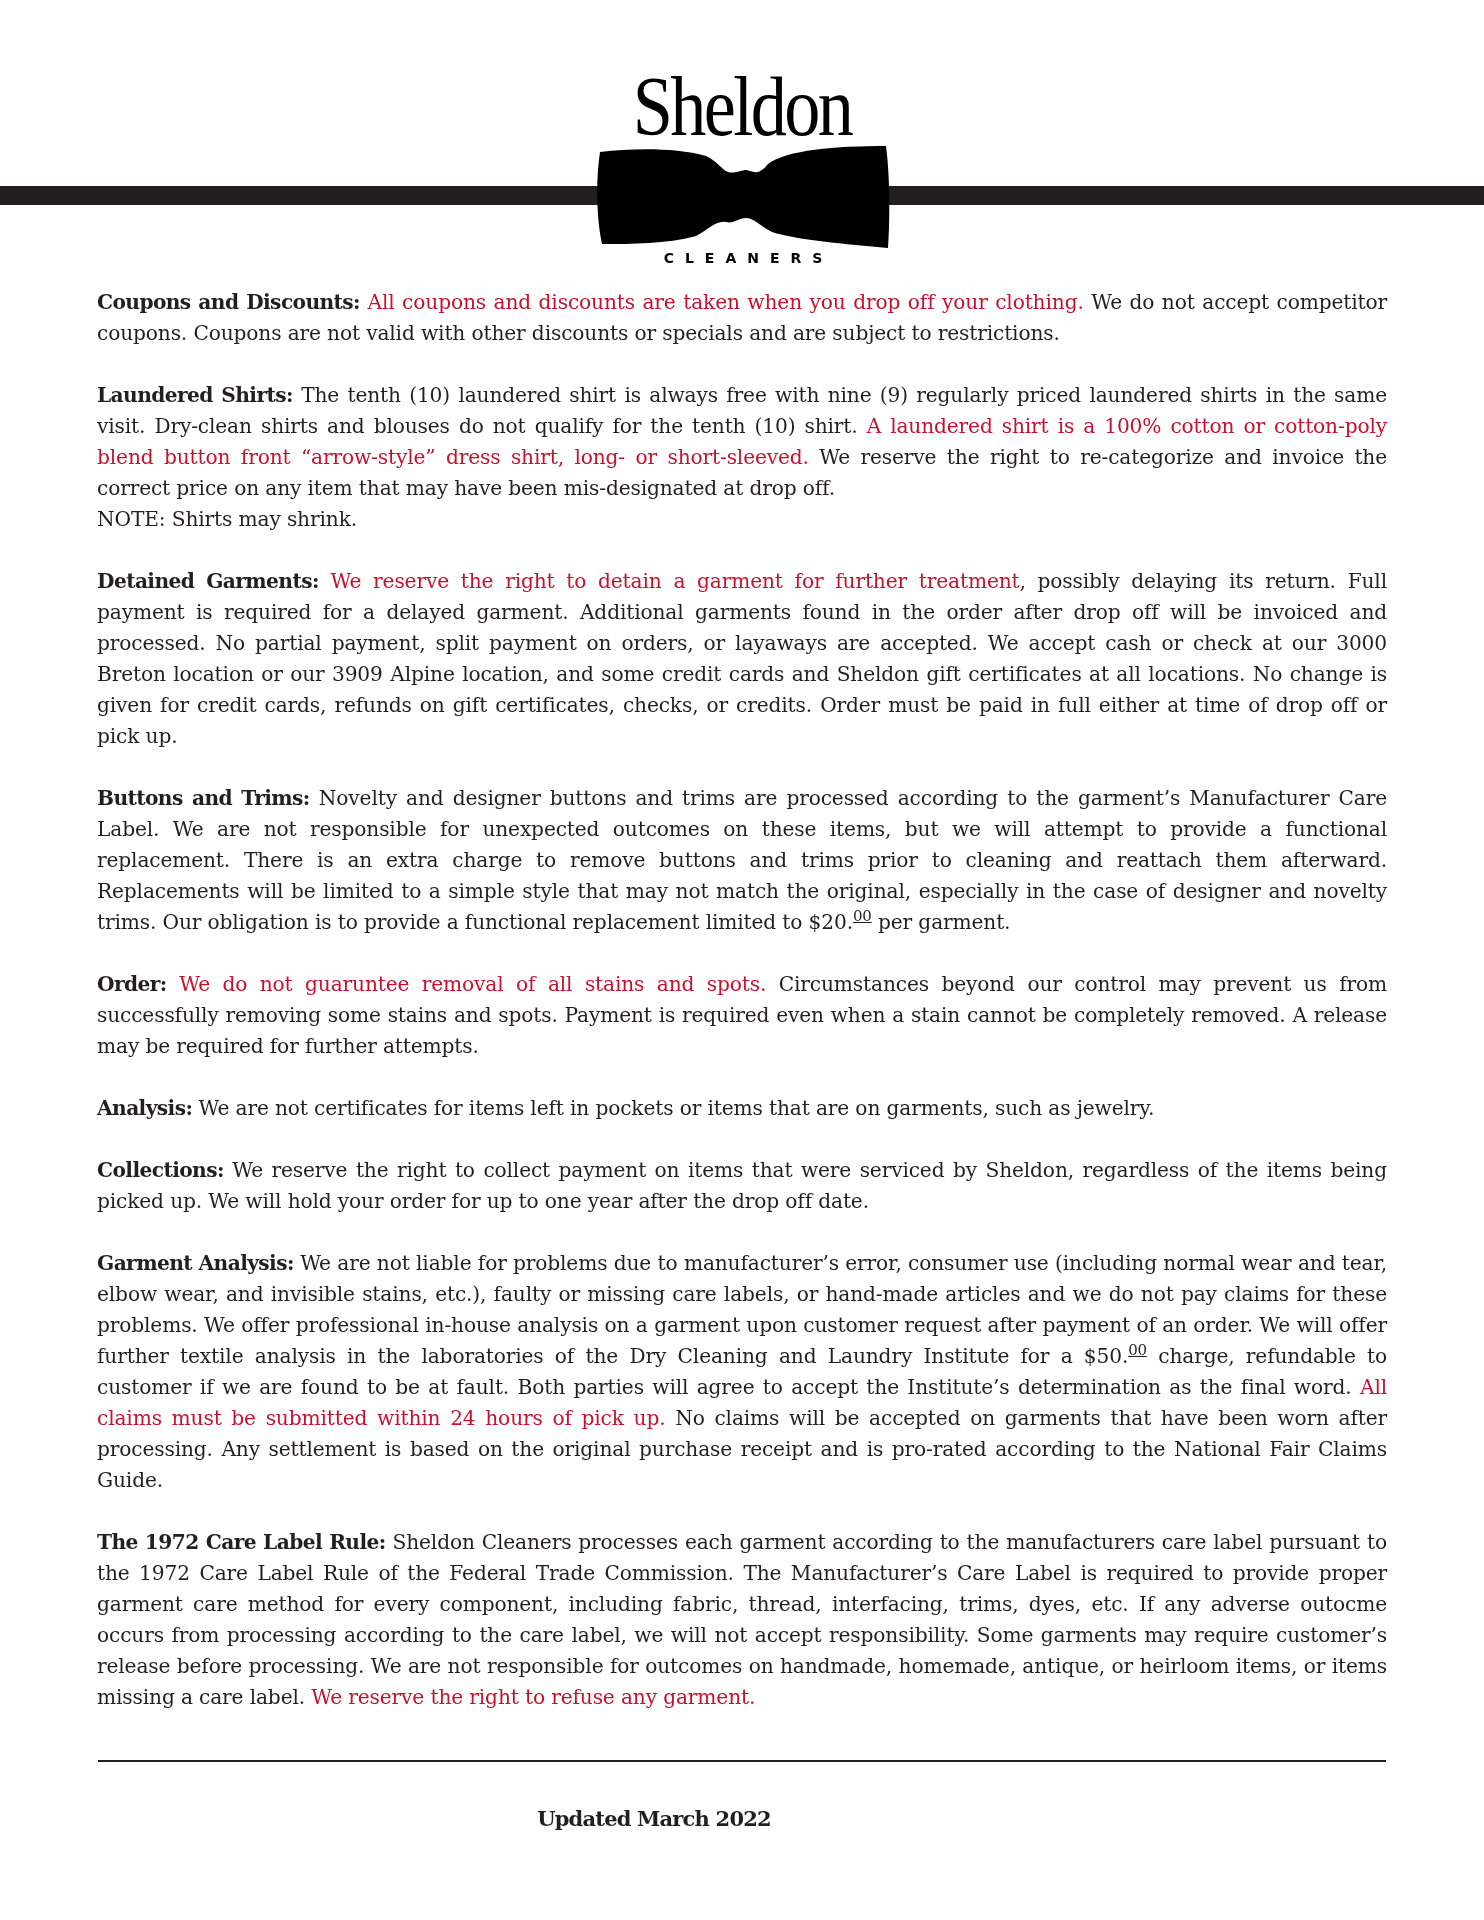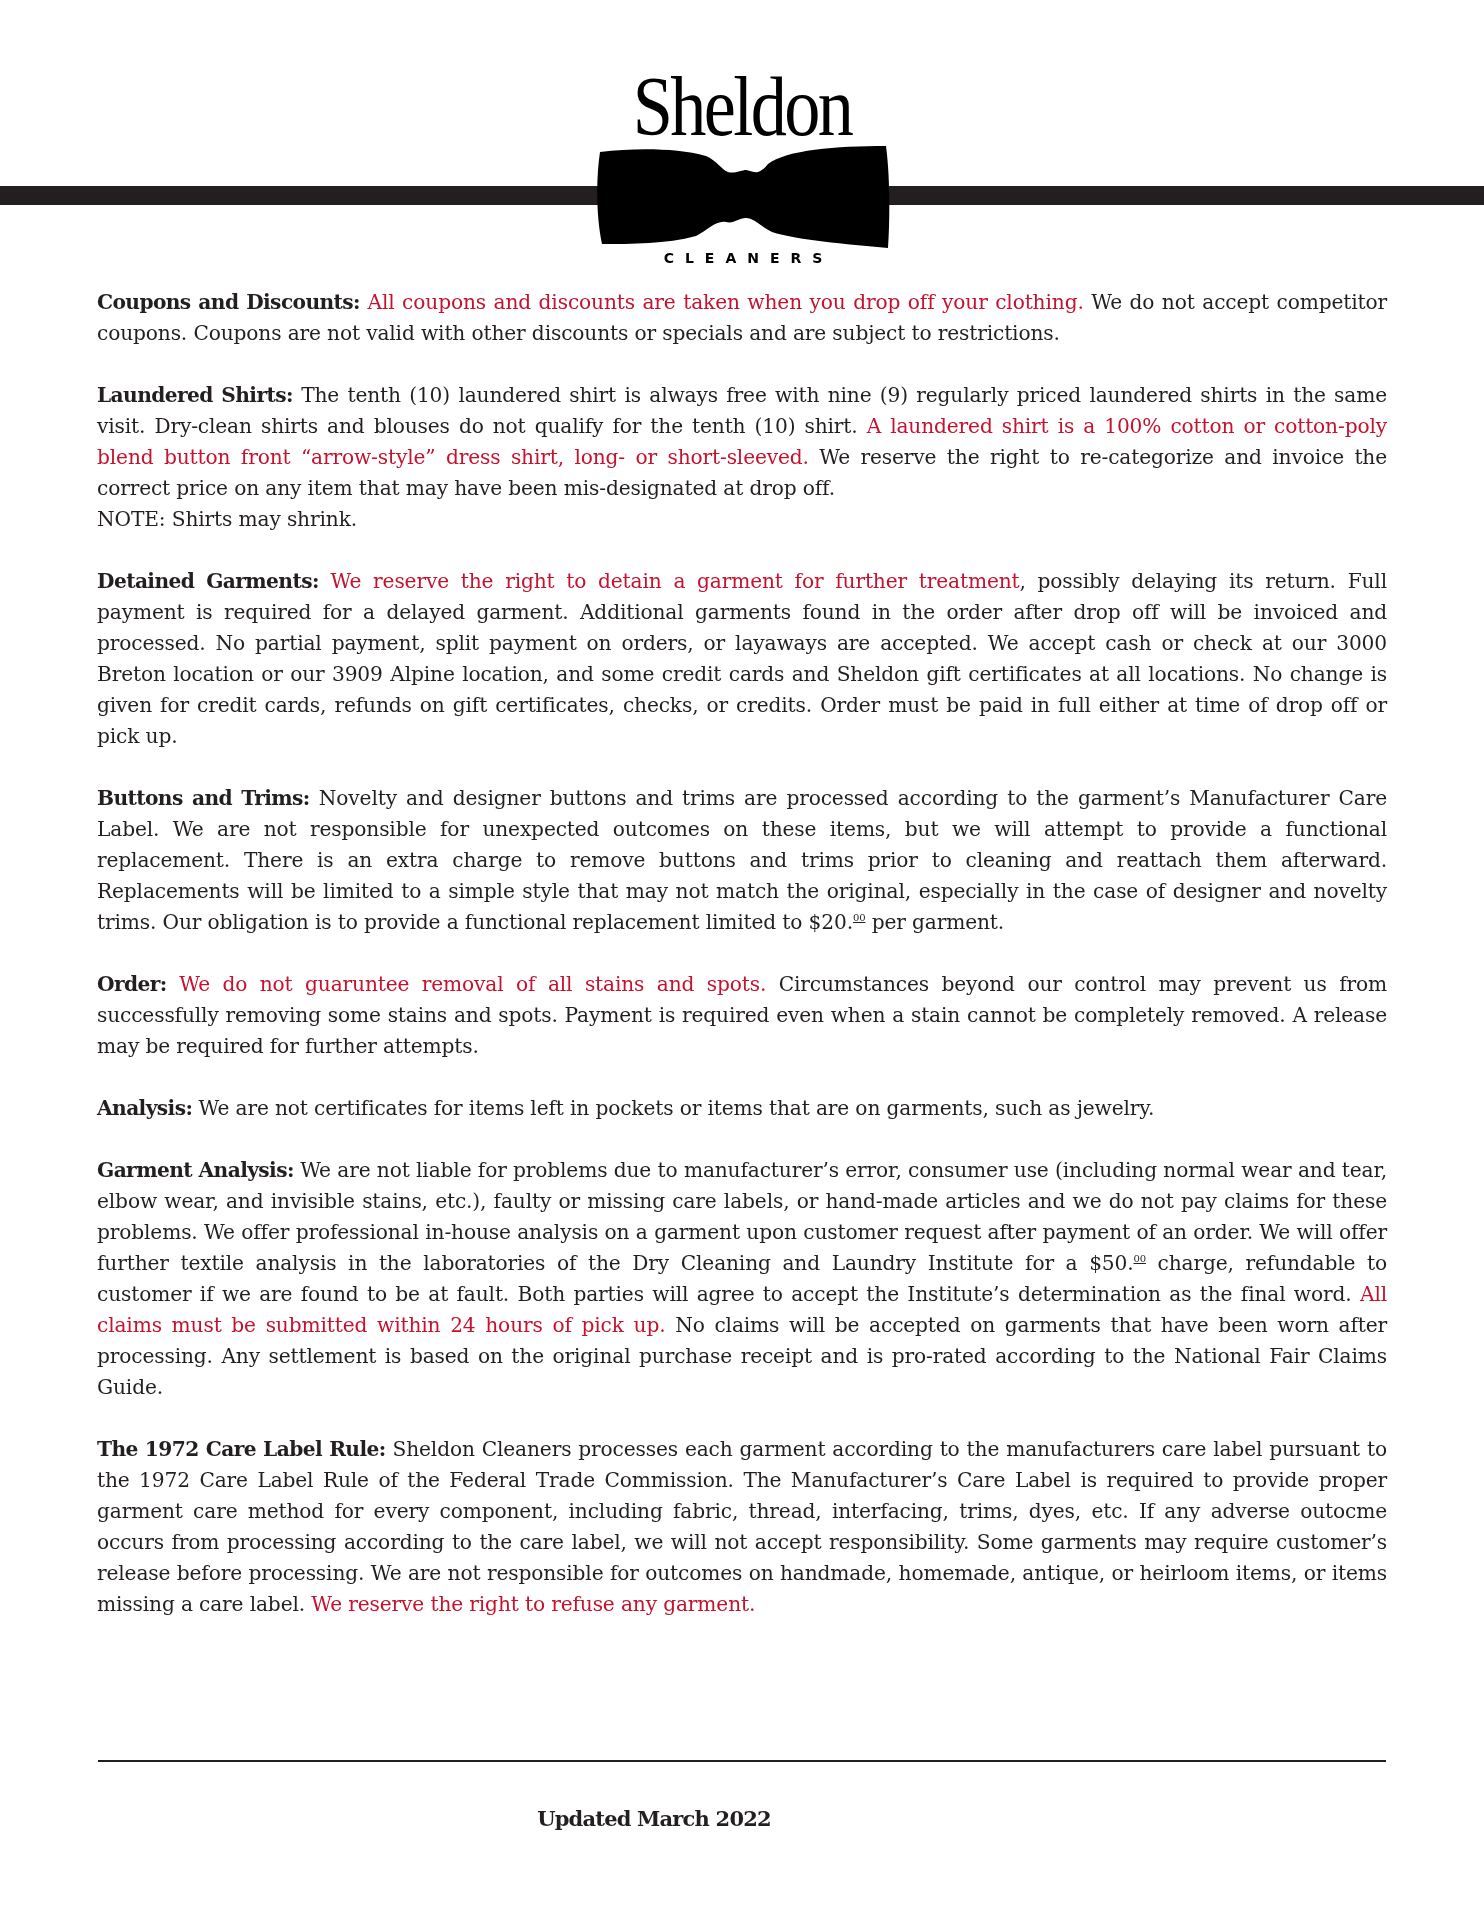--- a/index.html
+++ b/index.html
@@ -14,21 +14,21 @@
   .logo-sub { position:absolute; left:600px; top:250px; width:286px; text-align:center;
          font-family:"DejaVu Sans", sans-serif; font-weight:bold; font-size:14px;
          letter-spacing:11px; color:#000; padding-left:11px; box-sizing:border-box; }
 
   .content { position:absolute; left:97px; top:287px; width:1290px;
          font-family:"DejaVu Serif", serif; font-size:20.2px; line-height:31px;
          text-align:justify; color:#231f20; letter-spacing:-0.15px; }
   .para { margin:0 0 31px 0; }
   .heading { font-weight:bold; font-family:"DejaVu Serif", serif; letter-spacing:-0.6px; }
   .red { color:#c4122f; }
-  sup.cents { font-size:10px; text-decoration:underline; vertical-align:8px; line-height:0; }
+  sup.cents { font-size:15px; text-decoration:underline; vertical-align:8px; line-height:0; }
 
   .footer-rule { position:absolute; left:98px; top:1760px; width:1288px; height:2px; background:#231f20; }
   .footer-note { position:absolute; left:0; top:1806px; width:1308px; text-align:center;
          font-family:"DejaVu Serif", serif; font-weight:bold; font-size:21px; letter-spacing:-0.8px; color:#231f20; }
 </style>
 </head>
 <body>
 
 <div class="header-bar"></div>
 
@@ -42,18 +42,19 @@
 
 <div class="logo-sub">CLEANERS</div>
 
 <div class="content" id="content">
     <p class="para"><span class="heading">Coupons and Discounts:</span><span> </span><span class="red">All coupons and discounts are taken when you drop off your clothing.</span><span> We do not accept competitor coupons. Coupons are not valid with other discounts or specials and are subject to restrictions.</span></p>
     <p class="para"><span class="heading">Laundered Shirts:</span><span> The tenth (10) laundered shirt is always free with nine (9) regularly priced laundered shirts in the same visit. Dry-clean shirts and blouses do not qualify for the tenth (10) shirt. </span><span class="red">A laundered shirt is a 100% cotton or cotton-poly blend button front “arrow-style” dress shirt, long- or short-sleeved.</span><span> We reserve the right to re-categorize and invoice the correct price on any item that may have been mis-designated at drop off.</span><br><span>NOTE: Shirts may shrink.</span></p>
     <p class="para"><span class="heading">Detained Garments:</span><span> </span><span class="red">We reserve the right to detain a garment for further treatment</span><span>, possibly delaying its return. Full payment is required for a delayed garment. Additional garments found in the order after drop off will be invoiced and processed. No partial payment, split payment on orders, or layaways are accepted. We accept cash or check at our 3000 Breton location or our 3909 Alpine location, and some credit cards and Sheldon gift certificates at all locations. No change is given for credit cards, refunds on gift certificates, checks, or credits. Order must be paid in full either at time of drop off or pick up.</span></p>
     <p class="para"><span class="heading">Buttons and Trims:</span><span> Novelty and designer buttons and trims are processed according to the garment’s Manufacturer Care Label. We are not responsible for unexpected outcomes on these items, but we will attempt to provide a functional replacement. There is an extra charge to remove buttons and trims prior to cleaning and reattach them afterward. Replacements will be limited to a simple style that may not match the original, especially in the case of designer and novelty trims. Our obligation is to provide a functional replacement limited to $20.</span><sup class="cents">00</sup><span> per garment.</span></p>
     <p class="para"><span class="heading">Order:</span><span> </span><span class="red">We do not guaruntee removal of all stains and spots.</span><span> Circumstances beyond our control may prevent us from successfully removing some stains and spots. Payment is required even when a stain cannot be completely removed. A release may be required for further attempts.</span></p>
     <p class="para"><span class="heading">Analysis:</span><span> We are not certificates for items left in pockets or items that are on garments, such as jewelry.</span></p>
+    <p class="para"><span class="heading">Collections:</span><span> We reserve the right to collect payment on items that were serviced by Sheldon, regardless of the items being picked up. We will hold your order for up to one year after the drop off date.</span></p>
     <p class="para"><span class="heading">Garment Analysis:</span><span> We are not liable for problems due to manufacturer’s error, consumer use (including normal wear and tear, elbow wear, and invisible stains, etc.), faulty or missing care labels, or hand-made articles and we do not pay claims for these problems. We offer professional in-house analysis on a garment upon customer request after payment of an order. We will offer further textile analysis in the laboratories of the Dry Cleaning and Laundry Institute for a $50.</span><sup class="cents">00</sup><span> charge, refundable to customer if we are found to be at fault. Both parties will agree to accept the Institute’s determination as the final word. </span><span class="red">All claims must be submitted within 24 hours of pick up.</span><span> No claims will be accepted on garments that have been worn after processing. Any settlement is based on the original purchase receipt and is pro-rated according to the National Fair Claims Guide.</span></p>
     <p class="para"><span class="heading">The 1972 Care Label Rule:</span><span> Sheldon Cleaners processes each garment according to the manufacturers care label pursuant to the 1972 Care Label Rule of the Federal Trade Commission. The Manufacturer’s Care Label is required to provide proper garment care method for every component, including fabric, thread, interfacing, trims, dyes, etc. If any adverse outocme occurs from processing according to the care label, we will not accept responsibility. Some garments may require customer’s release before processing. We are not  responsible for outcomes on handmade, homemade, antique, or heirloom items, or items missing a care label. </span><span class="red">We reserve the right to refuse any garment.</span></p>
   </div>
 
 <div class="footer-rule"></div>
 <div class="footer-note">Updated March 2022</div>
 
 </body></html>

